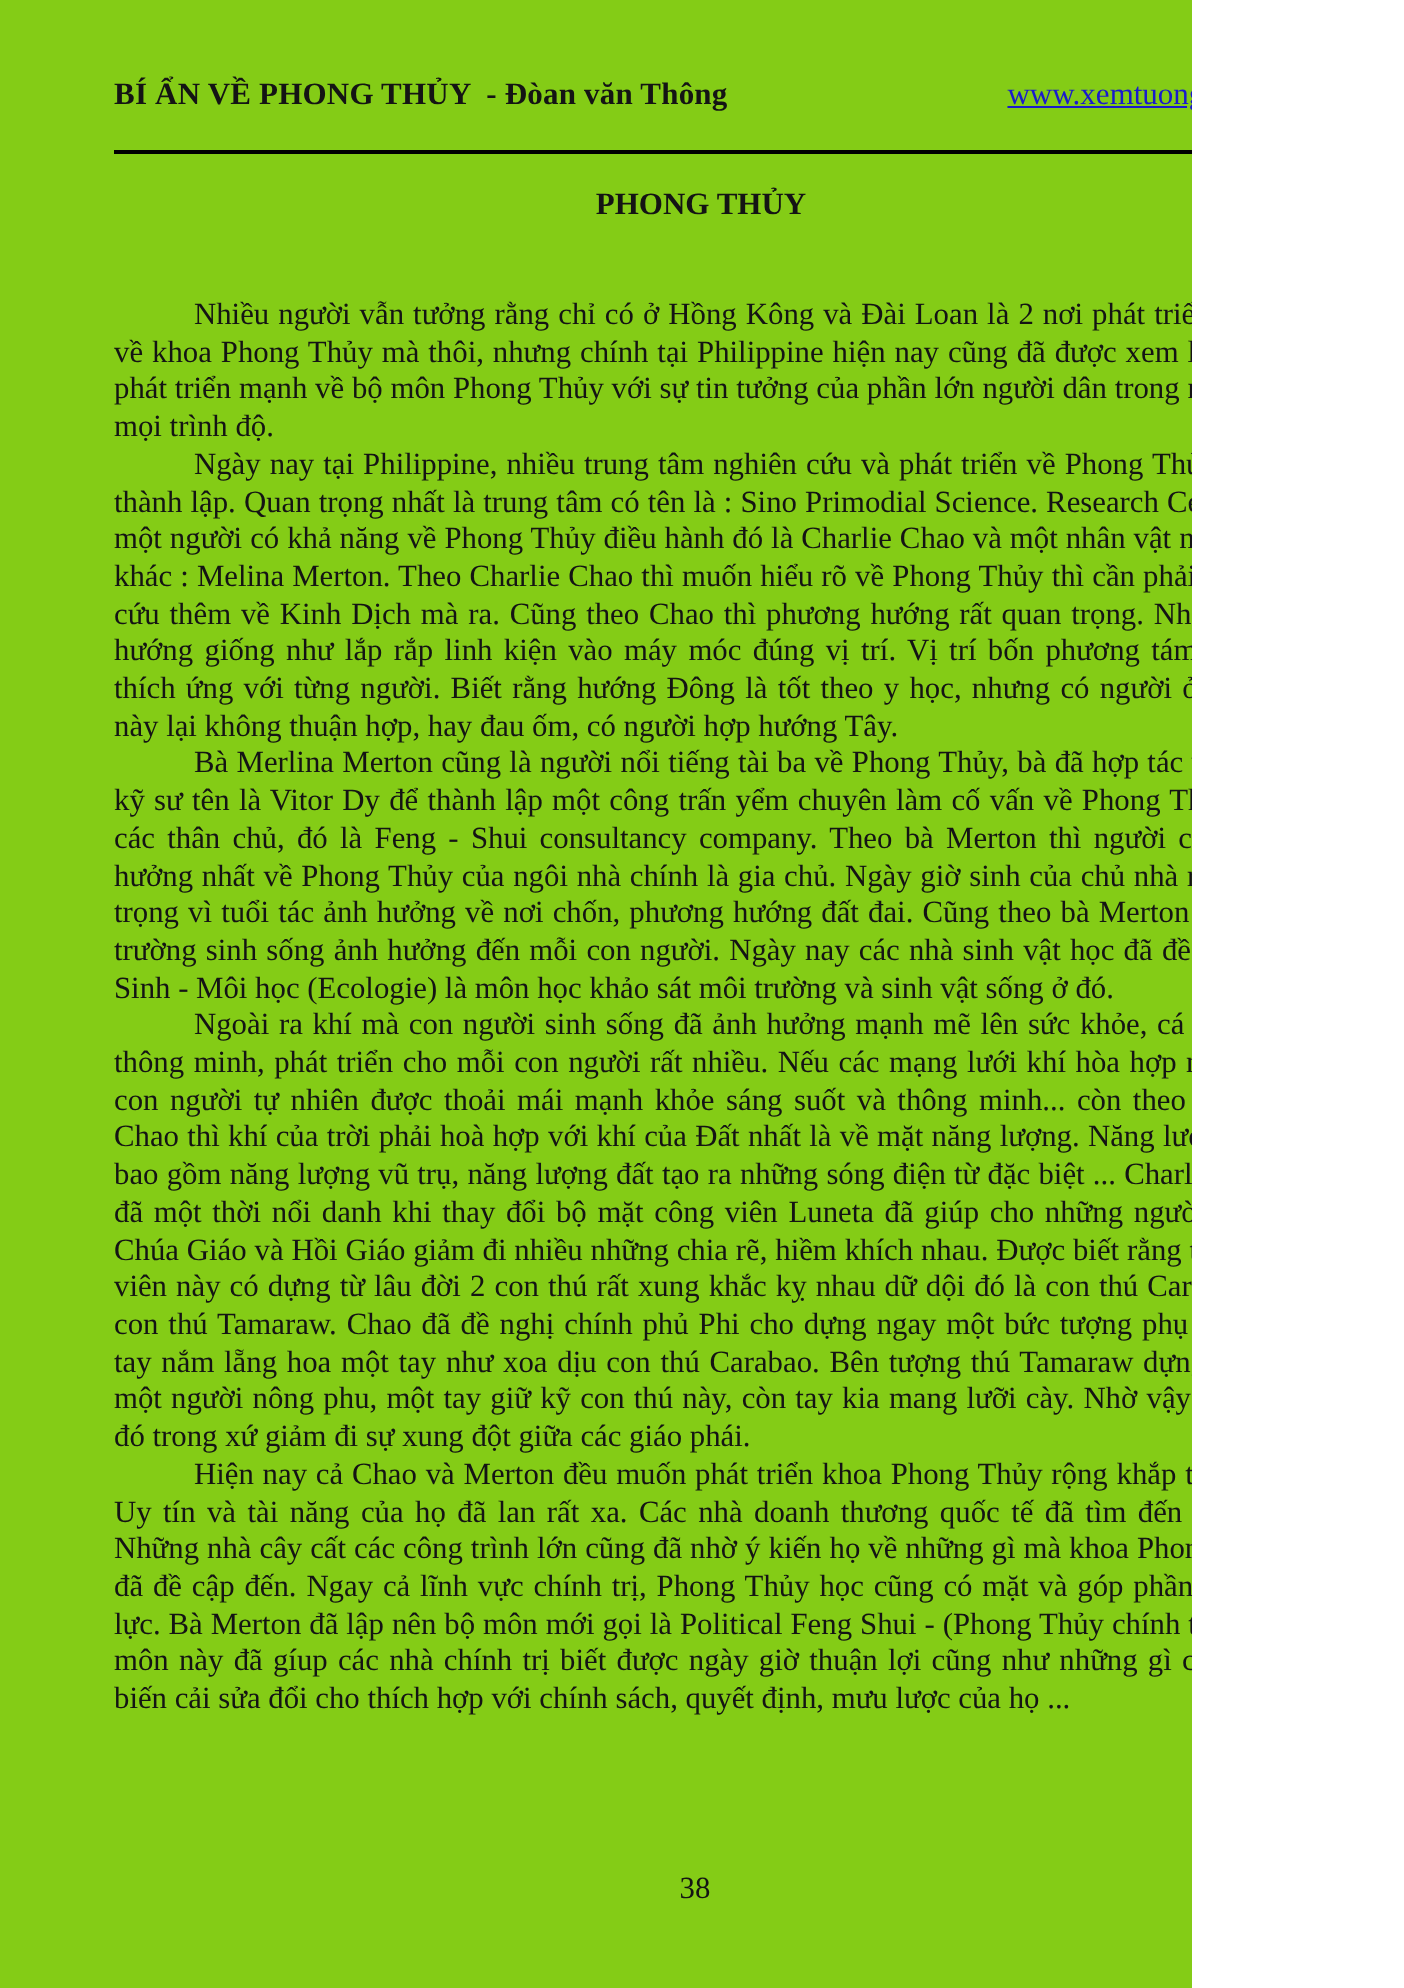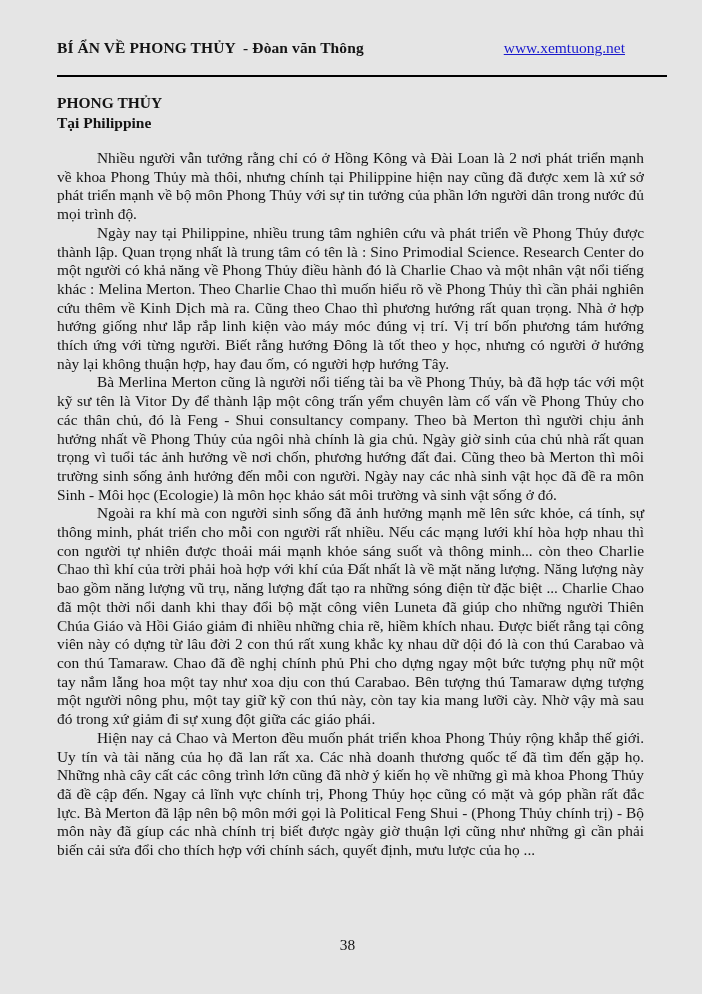--- a/index.html
+++ b/index.html
@@ -2,23 +2,23 @@
 <html lang="vi"><head>
 <meta charset="utf-8">
 <style>
   html, body {
     margin: 0;
     padding: 0;
     background: #ffffff;
   }
   .page {
     position: relative;
-    width: 702px;
+    width: 596px;
     height: 994px;
-    background: #e5e5e5;
+    background: #84cc16;
     font-family: "Liberation Serif", "DejaVu Serif", serif;
     color: #141414;
     overflow: hidden;
   }
   .header {
     position: absolute;
     top: 39px;
     left: 57px;
     width: 610px;
     display: flex;
@@ -43,21 +43,21 @@
     left: 57px;
     width: 610px;
     height: 2px;
     background: #000000;
   }
   .titles {
     position: absolute;
     top: 93px;
     left: 57px;
     width: 587px;
-    text-align: left;
+    text-align: center;
   }
   .article-title {
     font-size: 15.5px;
     font-weight: bold;
     line-height: 20px;
   }
   .article-subtitle {
     font-size: 15.5px;
     font-weight: bold;
     line-height: 20px;
@@ -99,21 +99,20 @@
 
   <div class="header">
     <span class="book-title">BÍ ẨN VỀ PHONG THỦY  - Đòan văn Thông</span>
     <a href="#" class="site-link">www.xemtuong.net</a>
   </div>
 
   <div class="rule"></div>
 
   <div class="titles">
     <div class="article-title">PHONG THỦY</div>
-    <div class="article-subtitle">Tại Philippine</div>
   </div>
 
   <div class="content">
     <p>Nhiều người vẫn tưởng rằng chỉ có ở Hồng Kông và Đài Loan là 2 nơi phát triển mạnh về khoa Phong Thủy mà thôi, nhưng chính tại Philippine hiện nay cũng đã được xem là xứ sở phát triển mạnh về bộ môn Phong Thủy với sự tin tưởng của phần lớn người dân trong nước đủ mọi trình độ.</p>
     <p>Ngày nay tại Philippine, nhiều trung tâm nghiên cứu và phát triển về Phong Thủy được thành lập. Quan trọng nhất là trung tâm có tên là : Sino Primodial Science. Research Center do một người có khả năng về Phong Thủy điều hành đó  là Charlie Chao và một nhân vật nổi tiếng khác : Melina Merton. Theo Charlie Chao thì muốn hiểu rõ về Phong Thủy thì cần  phải nghiên cứu thêm về Kinh Dịch mà ra.  Cũng theo Chao thì phương hướng rất quan trọng. Nhà ở hợp hướng giống như lắp rắp linh kiện vào máy móc đúng vị trí. Vị trí bốn phương tám hướng thích ứng với từng người. Biết rằng hướng Đông là tốt theo y học, nhưng có người ở hướng này lại không thuận hợp, hay đau ốm, có người hợp hướng Tây.</p>
     <p>Bà Merlina Merton cũng là người nổi tiếng tài ba về Phong Thủy, bà đã hợp tác với một kỹ sư tên là Vitor Dy để thành lập một công trấn yểm chuyên làm cố vấn về Phong Thủy cho các thân chủ, đó là Feng - Shui consultancy company. Theo bà Merton thì người chịu ảnh hưởng nhất về Phong Thủy của ngôi nhà chính là gia chủ. Ngày giờ sinh của chủ nhà rất quan trọng vì tuổi tác ảnh hưởng về nơi chốn, phương hướng đất đai. Cũng theo bà Merton thì môi trường sinh sống ảnh hưởng đến mỗi con người. Ngày nay các nhà sinh vật học đã đề ra môn Sinh - Môi học (Ecologie) là môn học khảo sát môi trường và sinh vật sống ở đó.</p>
     <p>Ngoài ra khí mà con người sinh sống đã ảnh hưởng mạnh mẽ lên sức khỏe, cá tính, sự thông minh, phát triển cho mỗi con người rất nhiều. Nếu các mạng lưới khí hòa hợp nhau thì con người tự nhiên được thoải mái mạnh khỏe sáng suốt và thông minh... còn theo Charlie Chao thì khí của trời phải hoà hợp với khí của Đất nhất là về mặt năng lượng. Năng lượng này bao gồm năng lượng vũ trụ, năng lượng đất tạo ra những sóng điện từ đặc biệt ... Charlie Chao đã một thời nổi danh khi thay đổi bộ mặt công viên Luneta đã giúp cho những người Thiên Chúa Giáo và Hồi Giáo giảm đi nhiều những chia rẽ, hiềm khích nhau. Được biết rằng tại công viên này có dựng từ  lâu đời 2 con thú rất xung khắc kỵ nhau dữ dội đó là con thú Carabao và con thú Tamaraw. Chao đã đề nghị chính phủ Phi cho dựng ngay một bức tượng phụ nữ một tay nắm lẵng hoa một tay như xoa dịu con thú Carabao. Bên tượng thú Tamaraw dựng tượng một người nông phu, một tay giữ kỹ con thú này, còn tay kia mang lưỡi cày. Nhờ vậy mà sau đó trong xứ giảm đi sự xung đột giữa các giáo phái.</p>
     <p>Hiện nay cả Chao và Merton đều muốn phát triển khoa Phong Thủy rộng khắp thế giới. Uy tín và tài năng của họ đã lan rất xa. Các nhà doanh thương quốc tế đã tìm đến gặp họ. Những nhà cây cất các công trình lớn cũng đã nhờ ý kiến họ về những gì mà khoa Phong Thủy đã đề cập đến. Ngay cả lĩnh vực chính trị, Phong Thủy học cũng có mặt và góp phần rất đắc lực. Bà Merton đã lập nên bộ môn mới gọi là Political Feng Shui - (Phong Thủy chính trị) - Bộ môn này đã gíup các nhà chính trị biết được ngày giờ thuận lợi cũng như những gì cần phải biến cải sửa đổi cho thích hợp với chính sách, quyết định, mưu lược của họ ...</p>
   </div>
 

